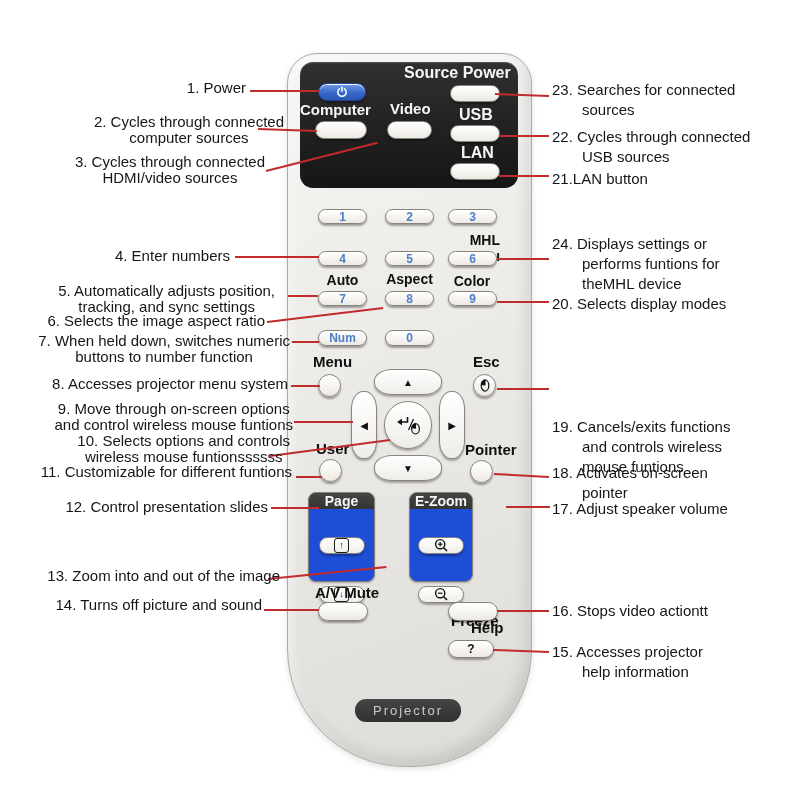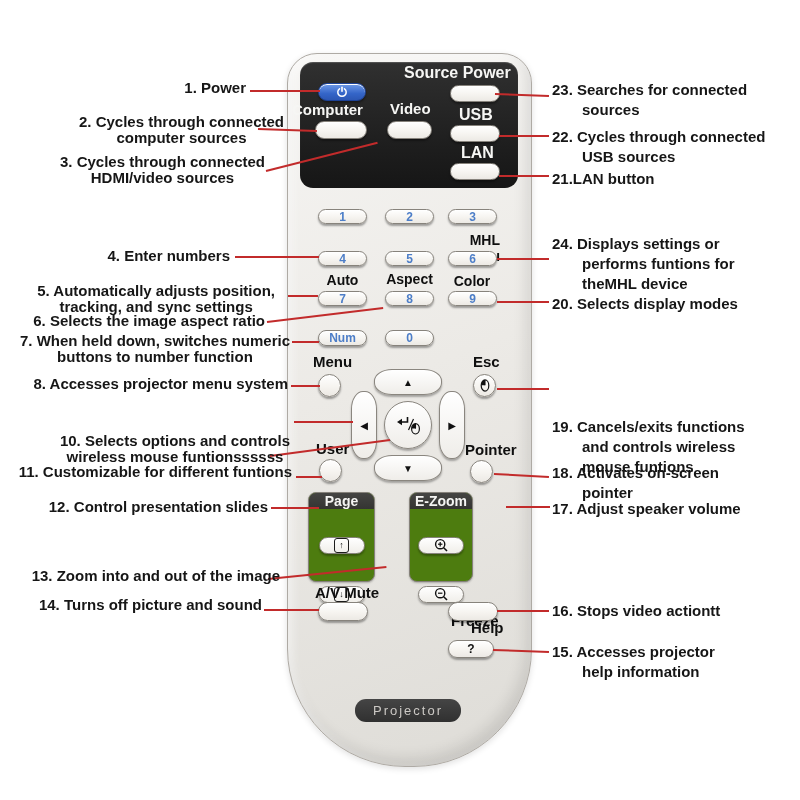--- a/index.html
+++ b/index.html
@@ -22,34 +22,34 @@
     border:1px solid #87837c;box-shadow:0 2px 2px rgba(0,0,0,.35), inset 0 1px 0 #fff;
     display:flex;align-items:center;justify-content:center;box-sizing:border-box;}
   .pill{border-radius:10px;}
   .digit{font-size:12px;font-weight:bold;color:#4d7ec8;border-radius:8px;}
   .circle-btn{border-radius:50%;width:23px;height:23px;}
   .power{background:linear-gradient(180deg,#6f9ae8 0%,#3465c8 60%,#2c57b4 100%);
     border:1px solid #1d4296;border-radius:10px;}
   .line{position:absolute;height:2px;background:#c22b2b;transform-origin:0 50%;}
 
   
-  .ann{position:absolute;font-weight:bold;color:#161616;white-space:pre-line;}
+  .ann{position:absolute;font-weight:normal;color:#161616;white-space:pre-line;}
   .left-col{font-size:15px;line-height:16px;text-align:center;}
   .right-col{font-size:15px;line-height:20px;padding-left:30px;text-indent:-30px;}
 
   
   .dp{position:absolute;background:linear-gradient(180deg,#ffffff,#efede9);
     border:1px solid #8a867f;box-shadow:0 2px 2px rgba(0,0,0,.30), inset 0 1px 0 #fff;
     display:flex;align-items:center;justify-content:center;color:#111;font-size:10px;}
   .dp-h{border-radius:18px/12px;}
   .dp-v{border-radius:12px/18px;}
   .dp-center{border-radius:50%;}
 
   
-  .fgroup{position:absolute;background:#4d7c0f;border:1px solid #85817a;border-radius:8px;
+  .fgroup{position:absolute;background:#1d4ed8;border:1px solid #85817a;border-radius:8px;
     box-shadow:0 1px 2px rgba(0,0,0,.25);display:flex;flex-direction:column;align-items:center;gap:20px;}
   .fgroup-header{width:100%;height:21px;background:linear-gradient(180deg,#454543,#343432);
     border-radius:7px 7px 0 0;color:#f5f5f3;font-size:14px;font-weight:bold;
     display:flex;align-items:center;justify-content:center;box-sizing:border-box;}
   .gbtn{position:relative;width:46px;height:22px;margin-top:8px;
     background:linear-gradient(180deg,#ffffff,#f0eee9);border:1px solid #87837c;border-radius:11px;
     box-shadow:0 2px 2px rgba(0,0,0,.30), inset 0 1px 0 #fff;
     display:flex;align-items:center;justify-content:center;box-sizing:border-box;}
   .boxicon{display:inline-flex;align-items:center;justify-content:center;width:13px;height:13px;
     border:1.5px solid #1c1c1c;border-radius:3px;font-size:9px;font-weight:bold;color:#111;line-height:1;}
@@ -60,21 +60,21 @@
 </style>
 </head>
 <body>
 
 <div id="canvas">
 
   <div class="remote-body"></div>
   <div class="dark-panel"></div>
 
   <div class="rlabel on-dark" style="left:404px;top:65px;font-size:16px;">Source Power</div>
-  <div class="rlabel on-dark" style="left:292px;top:102px;">Computer</div>
+  <div class="rlabel on-dark" style="left:300px;top:102px;">Computer</div>
   <div class="rlabel on-dark" style="left:390px;top:101px;">Video</div>
   <div class="rlabel on-dark" style="left:459px;top:107px;font-size:16px;">USB</div>
   <div class="rlabel on-dark" style="left:461px;top:145px;font-size:16px;">LAN</div>
 
   <div class="btn power" style="left:318px;top:83px;width:48px;height:18px;">
     <svg width="12" height="12" viewBox="0 0 12 12">
       <path d="M6 1.2 V5.3" stroke="#fff" stroke-width="1.6" stroke-linecap="round" fill="none"></path>
       <path d="M3.5 2.8 A4.2 4.2 0 1 0 8.5 2.8" stroke="#fff" stroke-width="1.5" stroke-linecap="round" fill="none"></path>
     </svg>
   </div>
@@ -209,20 +209,22 @@
 computer sources</div>
   <div class="ann left-col" style="top:154px;right:535px;">3. Cycles through connected
 HDMI/video sources</div>
   <div class="ann left-col" style="top:248px;right:570px;">4. Enter numbers</div>
   <div class="ann left-col" style="top:283px;right:525px;margin-left:28px;">5. Automatically adjusts position,
 tracking, and sync settings</div>
   <div class="ann left-col" style="top:313px;right:535px;text-align:center;">6. Selects the image aspect ratio</div>
   <div class="ann left-col" style="top:333px;right:510px;">7. When held down, switches numeric
 buttons to number function</div>
   <div class="ann left-col" style="top:376px;right:512px;">8. Accesses projector menu system</div>
+  <div class="ann left-col" style="top:401px;right:507px;">9. Move through on-screen options
+and control wireless mouse funtions</div>
   <div class="ann left-col" style="top:433px;right:510px;">10. Selects options and controls
 wireless mouse funtionssssss</div>
   <div class="ann left-col" style="top:464px;right:508px;">11. Customizable for different funtions</div>
   <div class="ann left-col" style="top:499px;right:532px;">12. Control presentation slides</div>
   <div class="ann left-col" style="top:568px;right:520px;">13. Zoom into and out of the image</div>
   <div class="ann left-col" style="top:597px;right:538px;text-align:right;">14. Turns off picture and sound</div>
 
   <div class="ann right-col" style="top:80px;left:552px;">23. Searches for connected
 sources</div>
   <div class="ann right-col" style="top:127px;left:552px;">22. Cycles through connected

